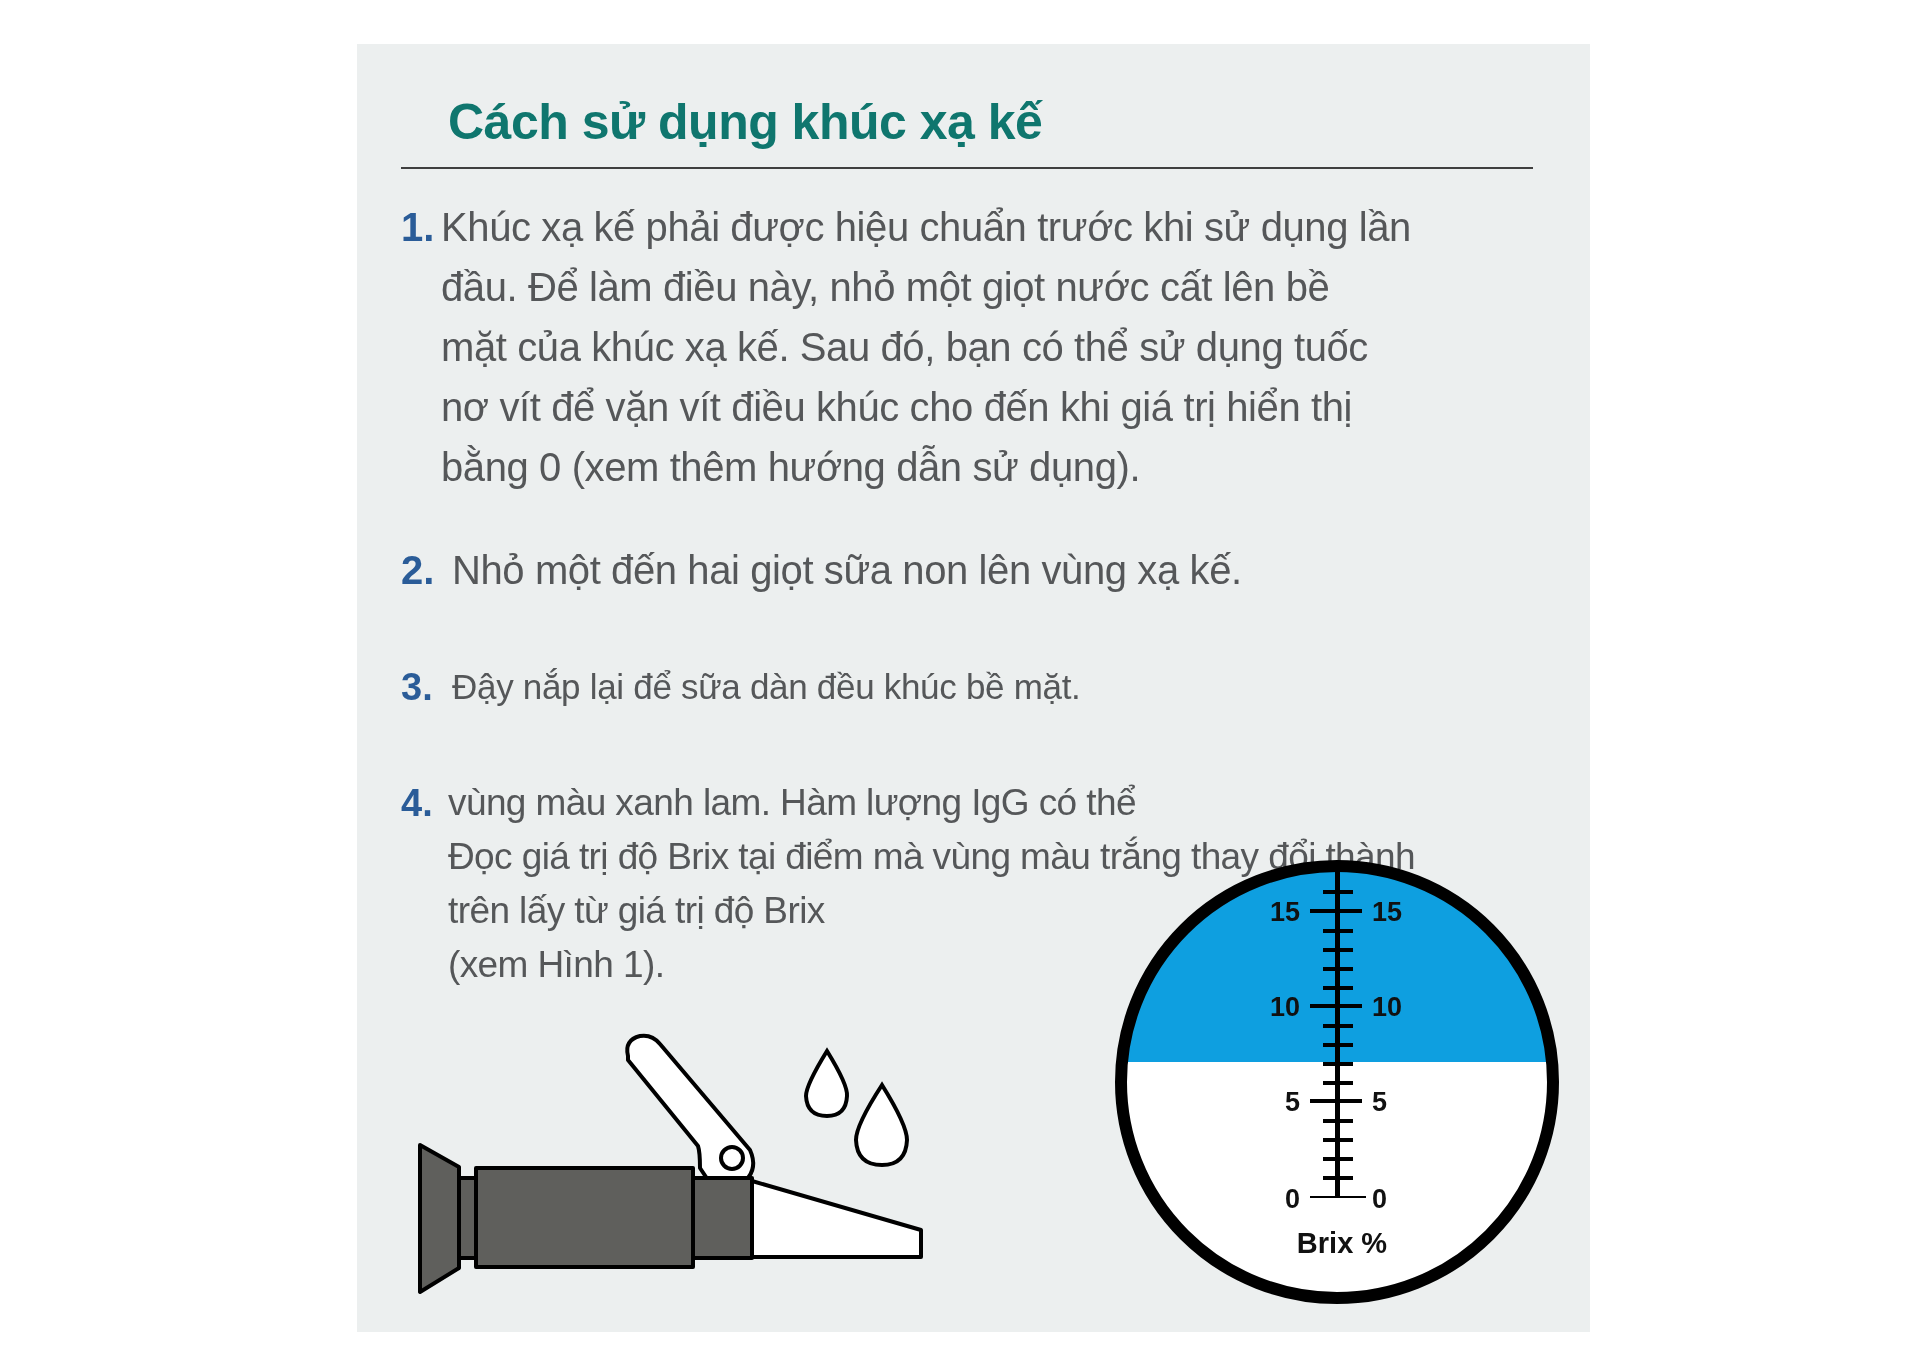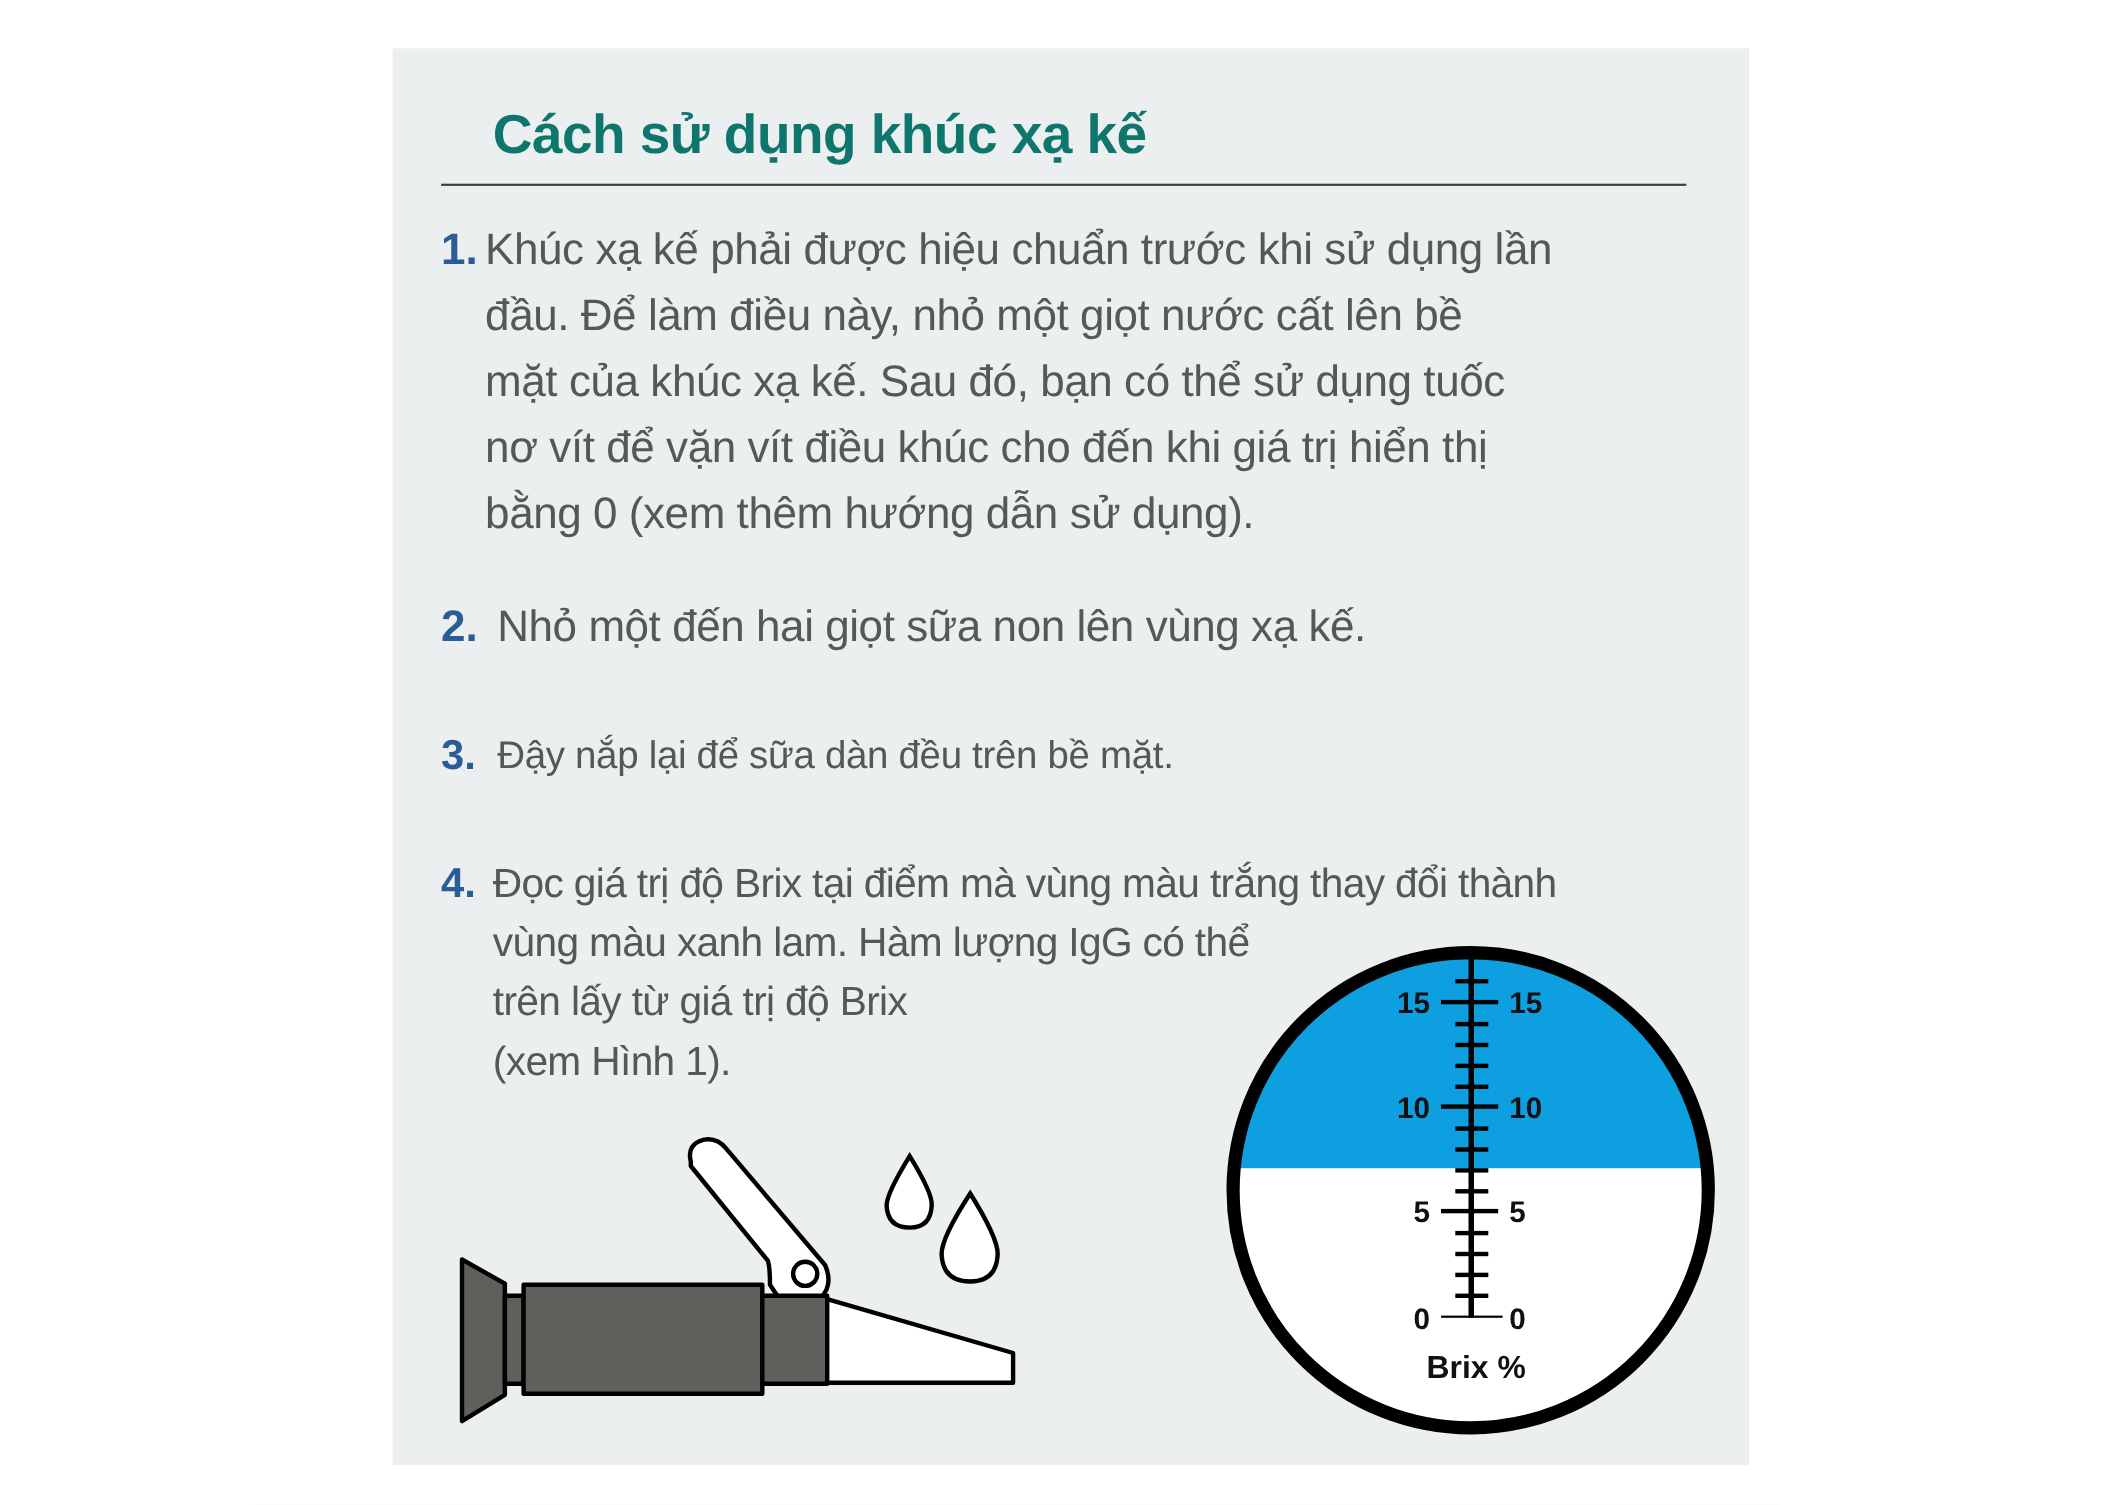--- a/index.html
+++ b/index.html
@@ -74,29 +74,29 @@
 <div class="step s2">
   <span class="num">2.</span>
   <div class="text">
     <span class="ln">Nhỏ một đến hai giọt sữa non lên vùng xạ kế.</span>
   </div>
 </div>
 
 <div class="step s3">
   <span class="num">3.</span>
   <div class="text">
-    <span class="ln">Đậy nắp lại để sữa dàn đều trên bề mặt.</span>
+    <span class="ln">Đậy nắp lại để sữa dàn đều khúc bề mặt.</span>
   </div>
 </div>
 
 <div class="step s4">
   <span class="num">4.</span>
   <div class="text">
+    <span class="ln">vùng màu xanh lam. Hàm lượng IgG có thể</span>
     <span class="ln">Đọc giá trị độ Brix tại điểm mà vùng màu trắng thay đổi thành</span>
-    <span class="ln">vùng màu xanh lam. Hàm lượng IgG có thể</span>
     <span class="ln">trên lấy từ giá trị độ Brix</span>
     <span class="ln">(xem Hình 1).</span>
   </div>
 </div>
 
 <svg style="left:0;top:0;" width="1920" height="1368" viewBox="0 0 1920 1368">
   <g stroke="#000" stroke-width="4" stroke-linejoin="round">
 
     <path d="M 628 1056 Q 624 1040 640 1036 Q 652 1034 660 1044 L 750 1150 Q 758 1168 746 1180 L 722 1186 L 712 1186 L 700 1168 Q 700 1152 698 1146 L 628 1060 Z" fill="#ffffff"></path>
 

